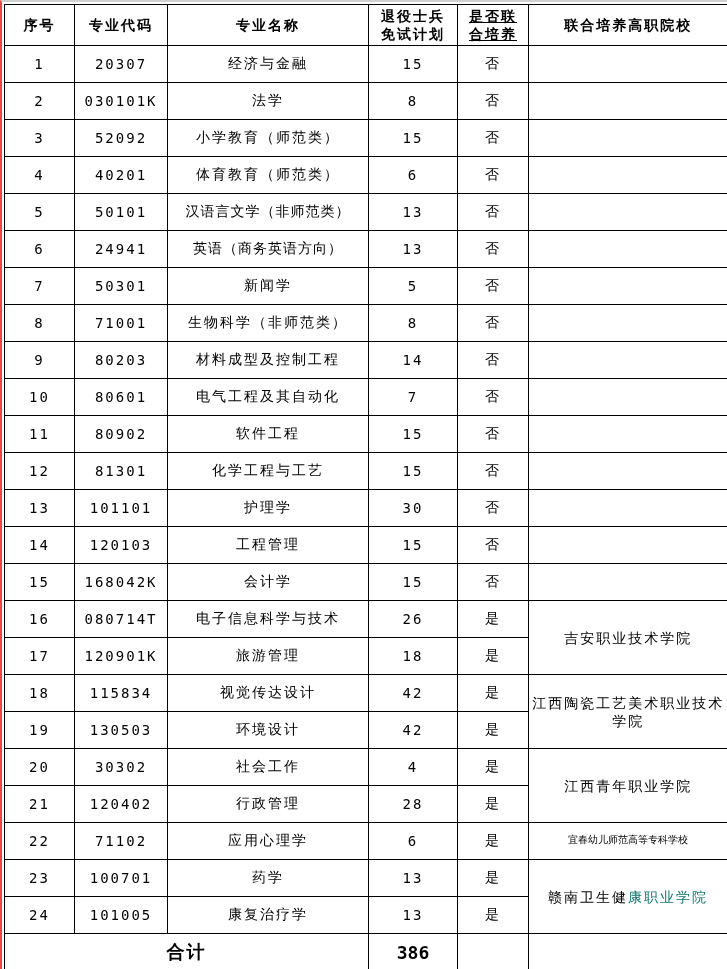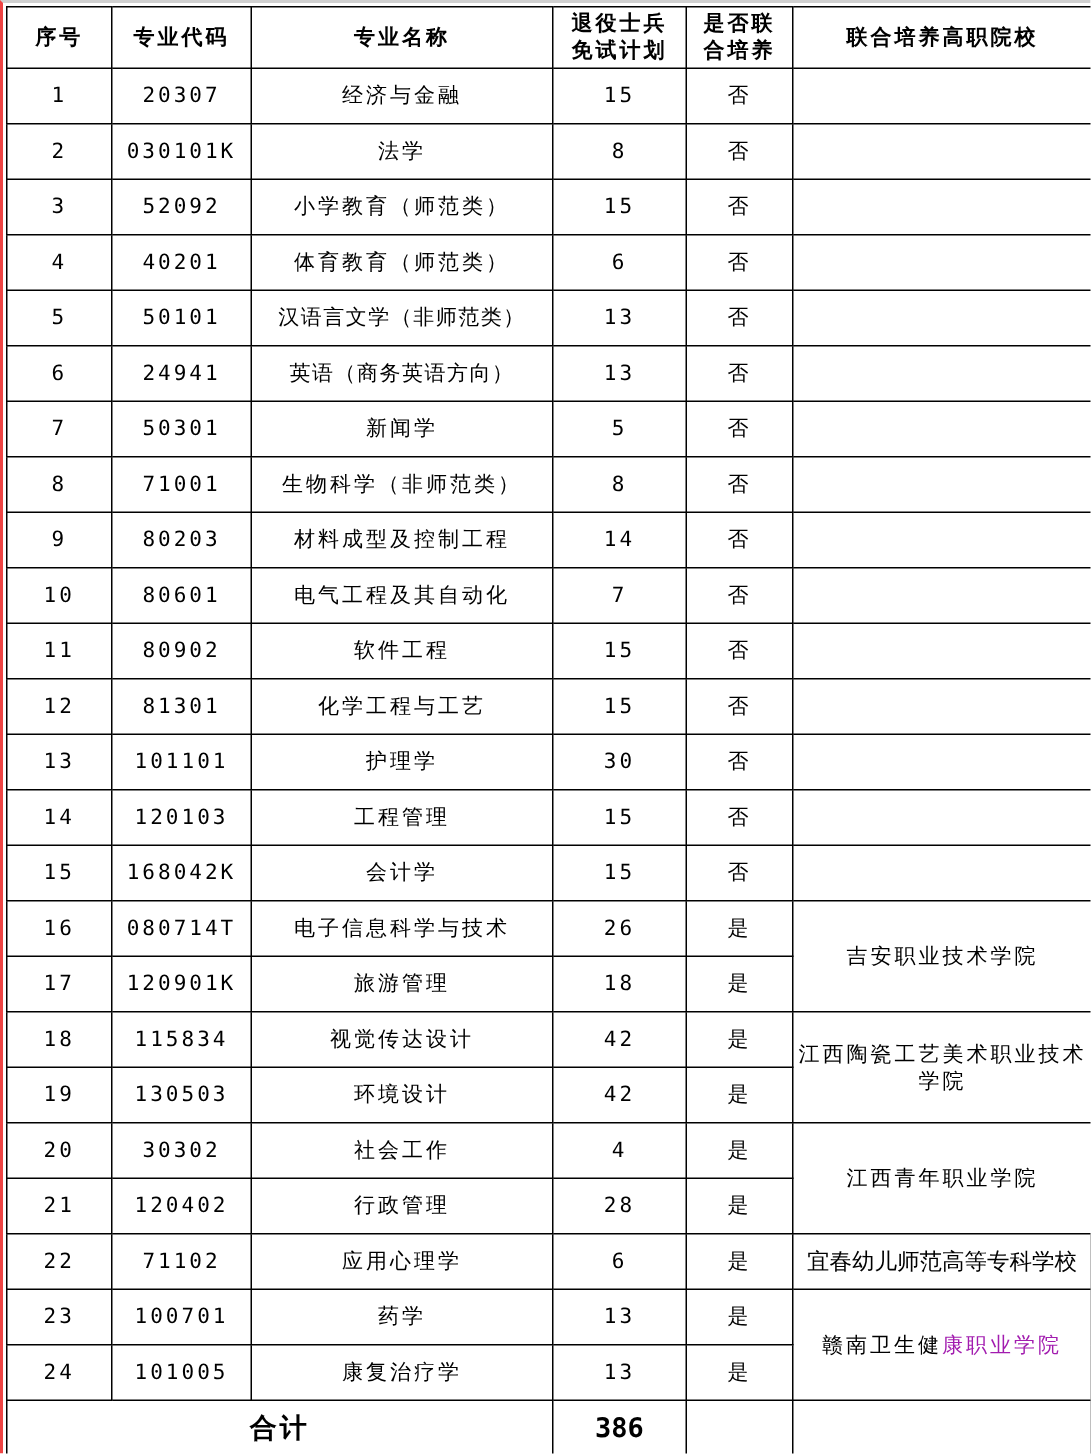--- a/index.html
+++ b/index.html
@@ -22,42 +22,42 @@
     letter-spacing: 2px;
     font-weight: normal;
     overflow: hidden;
   }
   table.grid th { font-weight: bold; font-size: 14px; line-height: 18px; }
   tr.head th { height: 40px; }
   tr.row td { height: 36px; }
   tr.total td { height: 36px; font-weight: bold; font-size: 18px; }
   td.num, td.code { font-family: "DejaVu Sans Mono", monospace; font-size: 13px; letter-spacing: 1px; }
   td.school { line-height: 18px; letter-spacing: 1px; margin-top: 16px; }
-  .faded { color: #a21caf; }
+  .faded { color: #0f766e; }
 </style>
 </head>
 <body>
 
 <div class="page">
 <table class="grid">
   <colgroup>
     <col style="width:70px">
     <col style="width:93px">
     <col style="width:201px">
     <col style="width:89px">
     <col style="width:71px">
     <col style="width:199px">
   </colgroup>
   <thead>
     <tr class="head">
       <th>序号</th>
       <th>专业代码</th>
       <th>专业名称</th>
       <th style="padding:0 6px;">退役士兵免试计划</th>
-      <th style="padding:0 4px;">是否联合培养</th>
+      <th style="padding:0 4px;text-decoration:underline;">是否联合培养</th>
       <th style="border-right:none;">联合培养高职院校</th>
     </tr>
   </thead>
   <tbody id="tbody">
 
     <tr class="row">
           <td class="num">1</td>
           <td class="code">20307</td>
           <td>经济与金融</td>
           <td class="num">15</td>
@@ -224,21 +224,21 @@
           <td class="num">28</td>
           <td>是</td>
         </tr>
 
     <tr class="row">
           <td class="num">22</td>
           <td class="code">71102</td>
           <td>应用心理学</td>
           <td class="num">6</td>
           <td>是</td>
-          <td class="school" style="letter-spacing:0; font-size:15px;">宜春幼儿师范高等专科学校</td>
+          <td class="school" style="letter-spacing:0; font-size:10px;font-family:Liberation Mono, monospace;">宜春幼儿师范高等专科学校</td>
         </tr>
 
     <tr class="row">
           <td class="num">23</td>
           <td class="code">100701</td>
           <td>药学</td>
           <td class="num">13</td>
           <td>是</td>
           <td class="school" rowspan="2"><span>赣南卫生健</span><span class="faded">康职业学院</span></td>
         </tr>

